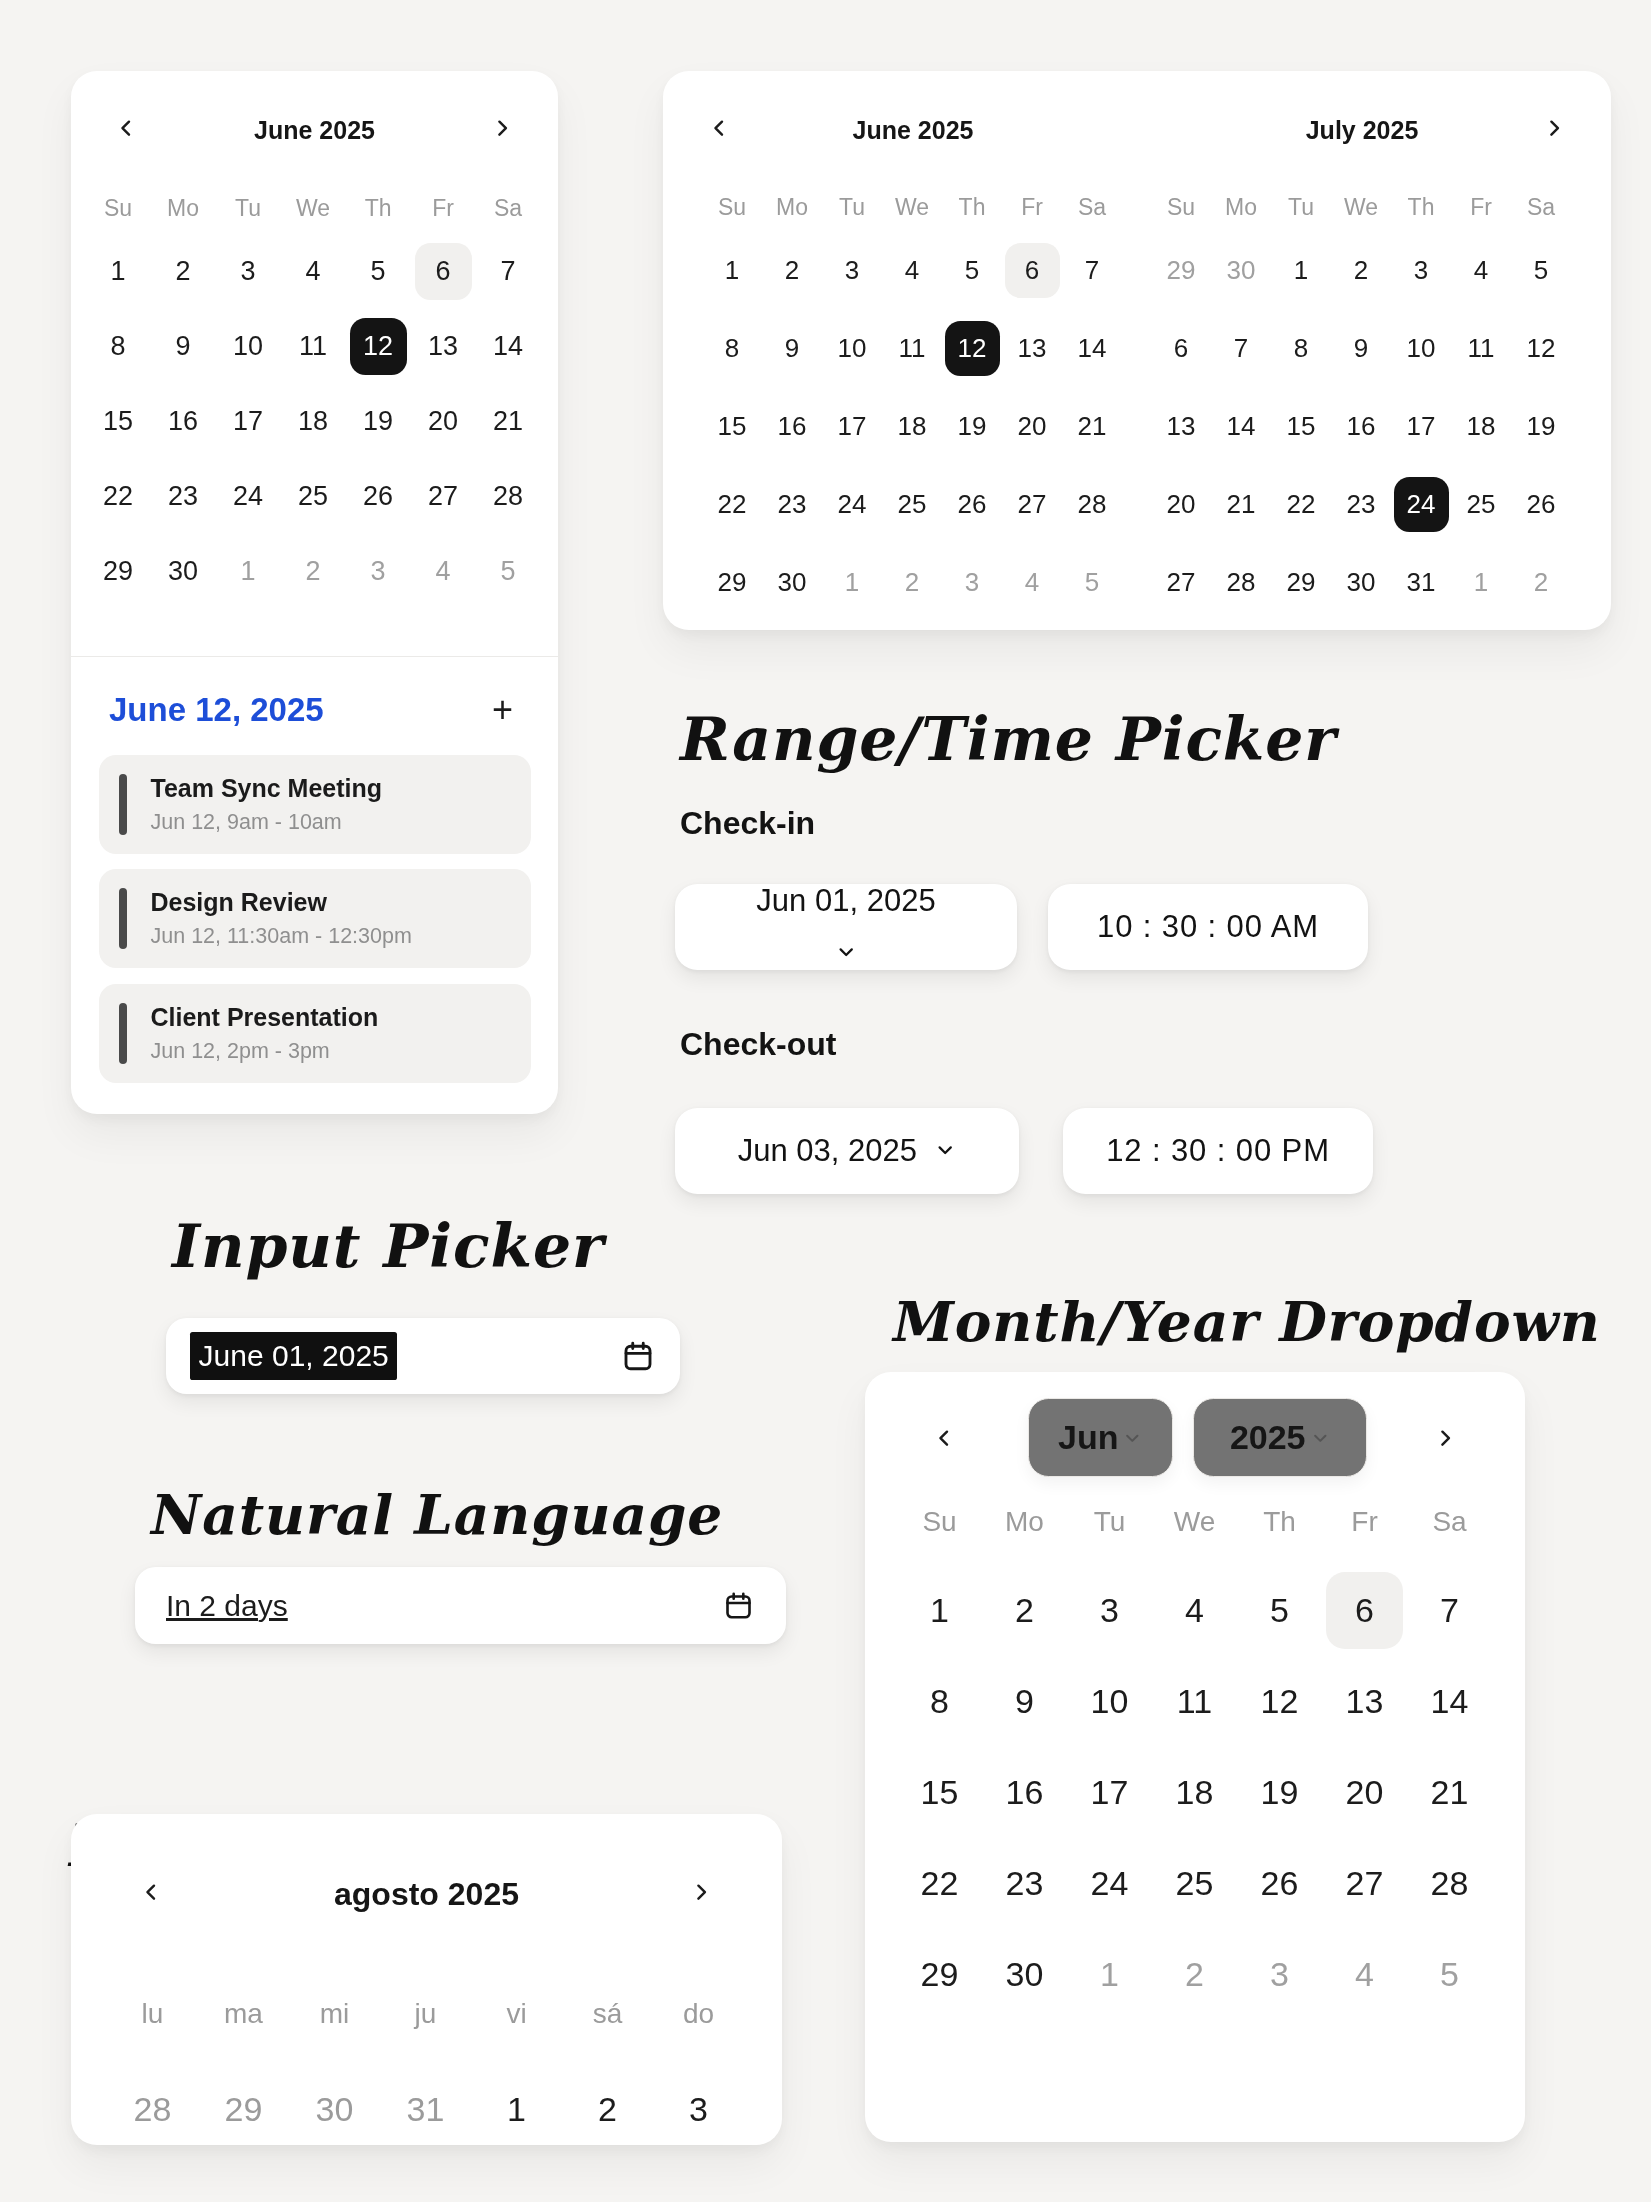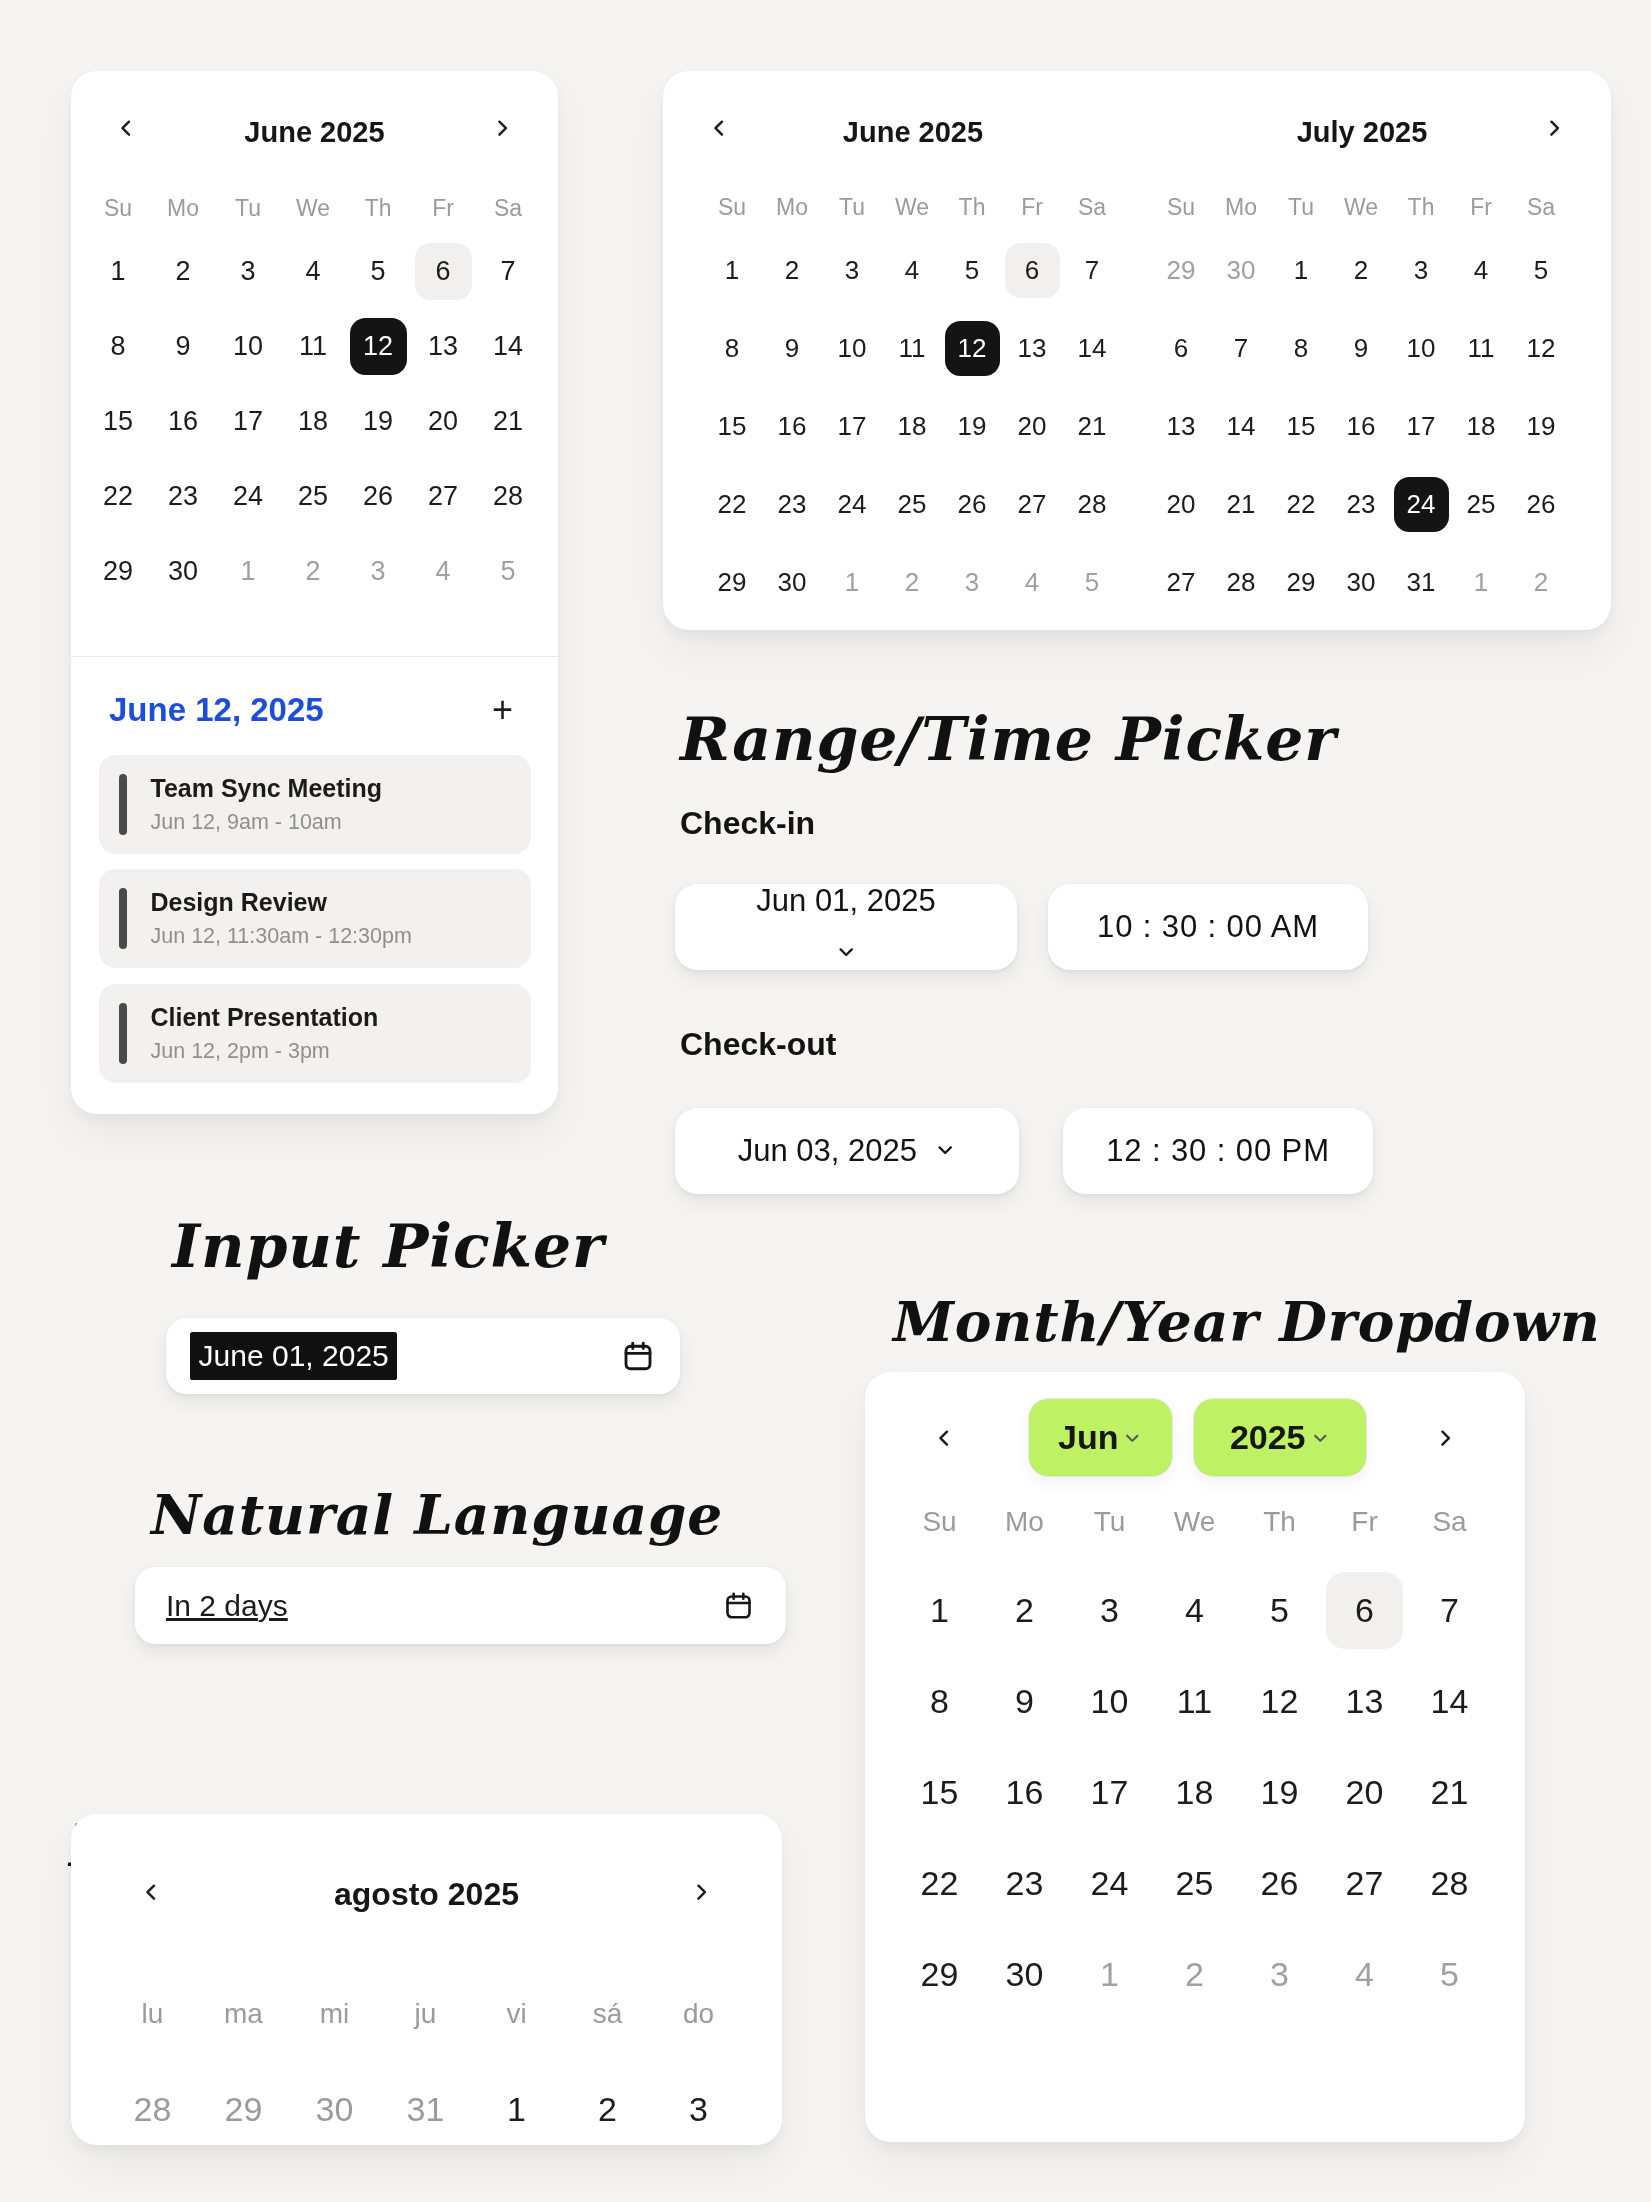--- a/index.html
+++ b/index.html
@@ -13,21 +13,21 @@
   }
   .card {
     position:absolute;
     background:#ffffff;
     border-radius:26px;
     box-shadow:0 20.6px 41px rgba(0,0,0,.05), 0 5.2px 12px rgba(0,0,0,.04);
   }
   
   .chev { position:absolute; width:31px; height:31px; display:flex; align-items:center; justify-content:center; cursor:pointer; color:#1c1c1c; }
   .chev svg { width:22.4px; height:22.4px; }
-  .cal-title { position:absolute; text-align:center; font-size:29px; font-weight:700; color:#161616; }
+  .cal-title { position:absolute; text-align:center; font-size:25px; font-weight:700; color:#161616; }
   .weekdays { position:absolute; display:grid; }
   .weekdays div { display:flex; align-items:center; justify-content:center; font-size:23px; color:#9b9b9b; }
   .days { position:absolute; display:grid; }
   .days .cell { display:flex; align-items:center; justify-content:center; }
   .num { display:flex; align-items:center; justify-content:center; border-radius:15.5px; font-size:27px; color:#1c1c1c; }
   .num.today { background:#f1f0ee; }
   .num.sel { background:#141414; color:#ffffff; }
   .num.out { color:#a0a0a0; }
 
   
@@ -103,21 +103,21 @@
   #nl-field { left:135px; top:1567px; width:651px; height:77px; padding:0 31px; }
   #nl-field .plain-text { font-size:30px; color:#1c1c1c;text-decoration:underline; }
   .flex-spacer { flex:1; }
   .cal-icon { width:36px; height:36px; color:#161616; cursor:pointer; flex:0 0 auto; }
 
   
   #my-card { left:865px; top:1372px; width:660px; height:770px; }
   #my-card .chev-l { left:64px; top:52px; }
   #my-card .chev-r { right:64px; top:52px; }
   .dd-btn {
-    position:absolute; top:26px; height:79px; background:#bef264;
+    position:absolute; top:26px; height:79px; background:#737373;
     border:1.7px solid #eae8e5; border-radius:20.6px;
     box-shadow:0 6.9px 15.5px rgba(0,0,0,.05);
     display:flex; align-items:center; justify-content:center; gap:4px;
     font-size:34px; font-weight:700; color:#161616; cursor:pointer;
   }
   .dd-btn svg { width:20.6px; height:20.6px; margin-top:3.4px; color:#555; }
   #btn-month { left:163px; width:145px; }
   #btn-year { left:328px; width:174px; }
   #my-card .weekdays { top:133px; left:32px; grid-template-columns:repeat(7,85px); height:34px; }
   #my-card .weekdays div { font-size:28px; }

